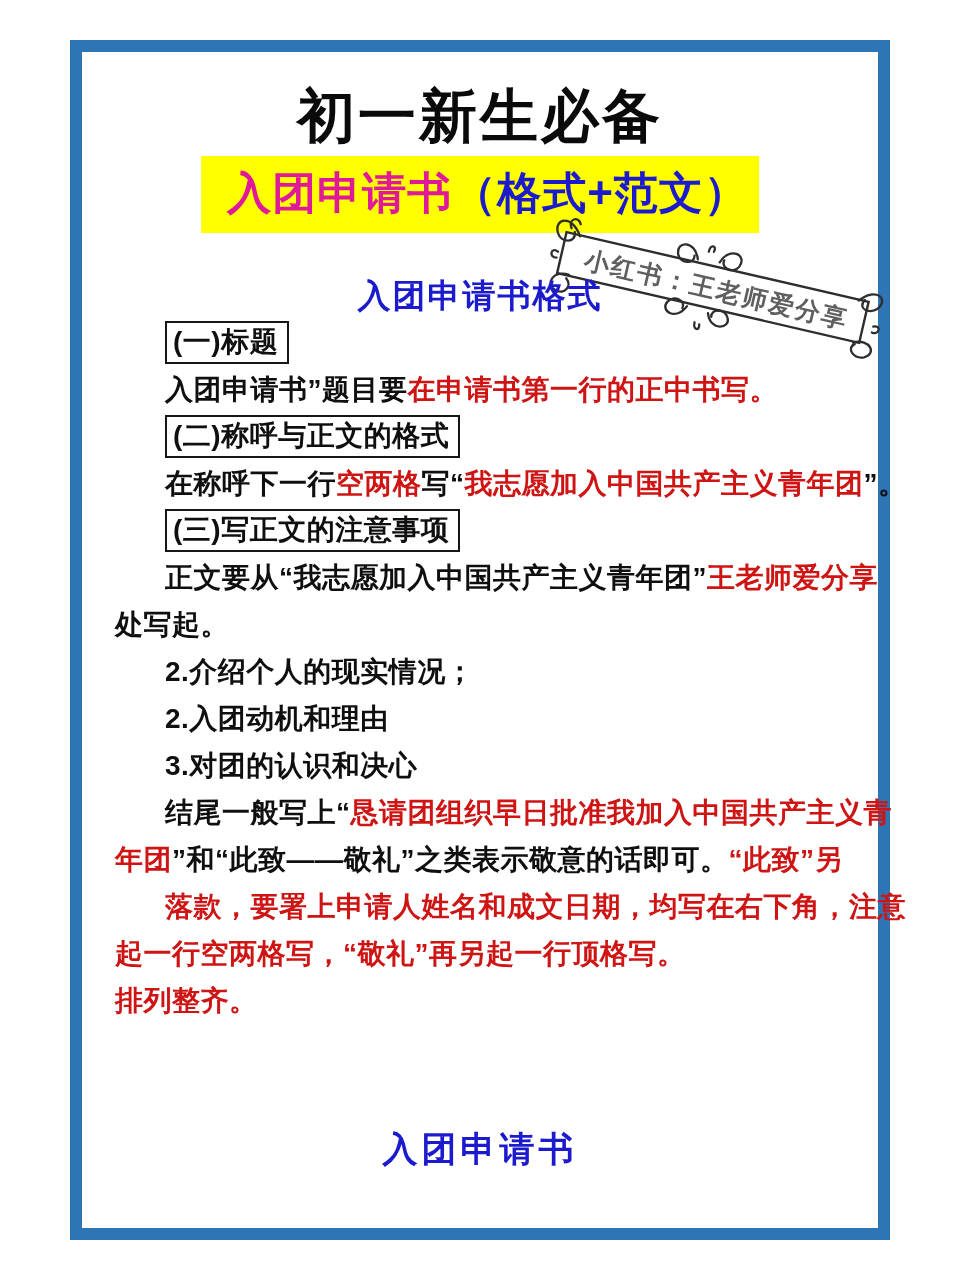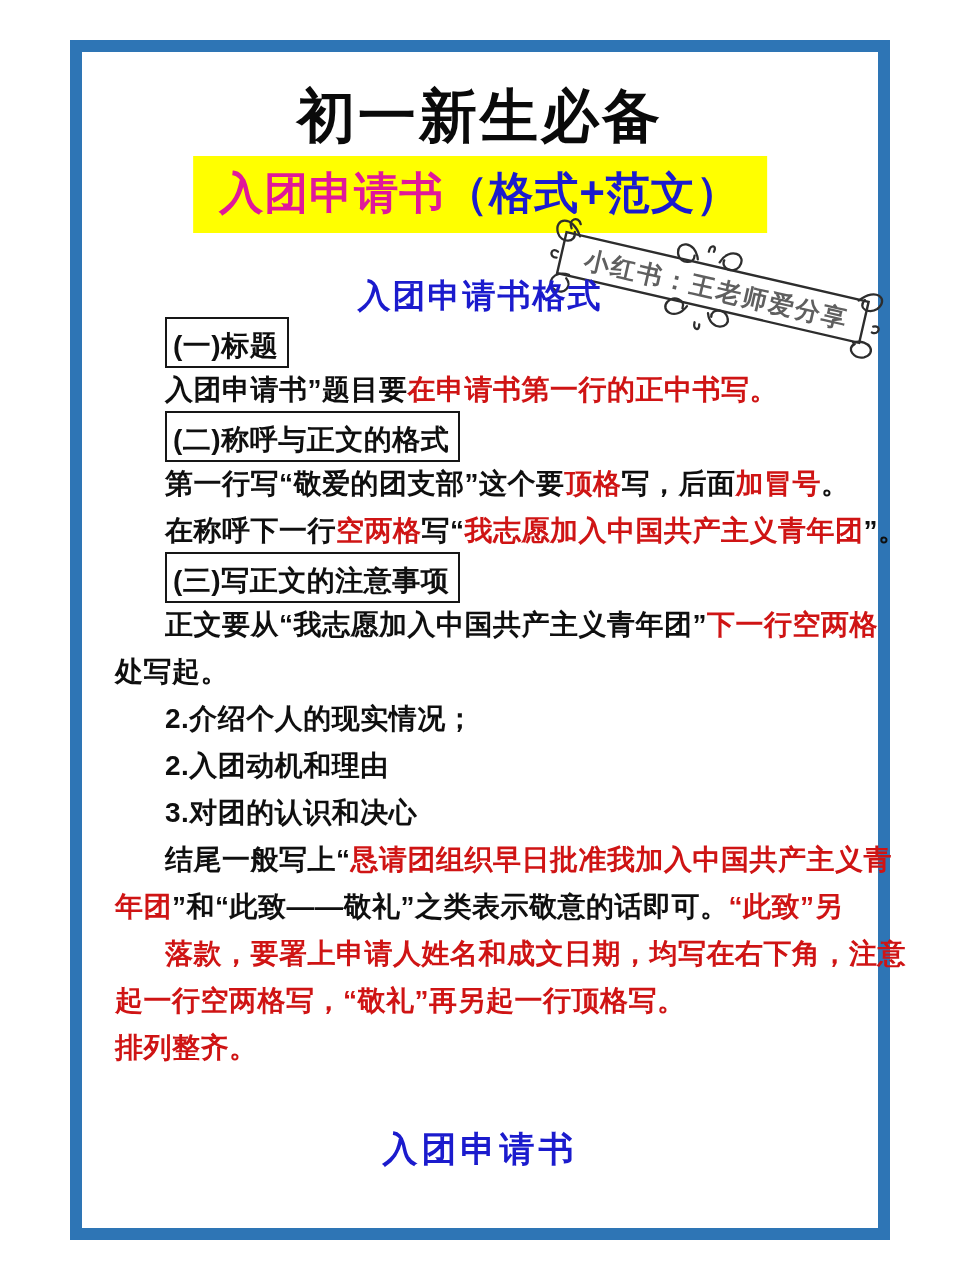--- a/index.html
+++ b/index.html
@@ -26,21 +26,21 @@
     font-weight: 900;
     color: #0a0a0a;
     letter-spacing: 3px;
     white-space: nowrap;
   }
   .subtitle-band {
     position: absolute;
     top: 156px; left: 50%;
     transform: translateX(-50%);
     background: var(--highlight-yellow, #ffff00);
-    padding: 8px 26px 10px 26px;
+    padding: 8px 10px 10px 26px;
     white-space: nowrap;
     font-size: 44px;
     font-weight: 900;
     letter-spacing: 1px;
   }
   .subtitle-band .magenta { color: var(--magenta, #e0189a); }
   .subtitle-band .blue    { color: var(--heading-blue, #1b1bcd); }
 
   .stamp {
     position: absolute;
@@ -75,21 +75,21 @@
     line-height: 47px;
     white-space: nowrap;
   }
   .row.indent { padding-left: 50px; }
   .row .red { color: var(--red, #cf1414); }
   .row.boxrow { display: flex; align-items: center; }
   .sec-box {
     display: inline-block;
     border: 2px solid #161616;
     line-height: 36px;
-    padding: 9px 9px 2px 6px;
+    padding: 1px 9px 2px 6px;
     margin-left: 50px;
     white-space: nowrap;
   }
   .bottom-heading {
     position: absolute;
     top: 1126px; left: 0; width: 100%;
     text-align: center;
     font-size: 35px;
     font-weight: 800;
     color: var(--heading-blue, #1b1bcd);
@@ -132,26 +132,25 @@
 <div class="format-heading">入团申请书格式</div>
 
 <div class="doc-body">
     <div class="row boxrow">
       <span class="sec-box">(一)标题</span>
     </div>
     <div class="row indent"><span>入团申请书”题目要</span><span class="red">在申请书第一行的正中书写。</span></div>
     <div class="row boxrow">
       <span class="sec-box">(二)称呼与正文的格式</span>
     </div>
-    <div class="row indent"><span>第一行写“敬爱的团支部”这个要</span><span class="red">顶格</span><span>写，后面</span><span class="red">加冒号</span><span>。</span></div>
     <div class="row indent"><span>在称呼下一行</span><span class="red">空两格</span><span>写“</span><span class="red">我志愿加入中国共产主义青年团</span><span>”。</span></div>
     <div class="row boxrow">
       <span class="sec-box">(三)写正文的注意事项</span>
     </div>
-    <div class="row indent"><span>正文要从“我志愿加入中国共产主义青年团”</span><span class="red">下一行空两格</span></div>
+    <div class="row indent"><span>正文要从“我志愿加入中国共产主义青年团”</span><span class="red">王老师爱分享</span></div>
     <div class="row"><span>处写起。</span></div>
     <div class="row indent"><span>2.介绍个人的现实情况；</span></div>
     <div class="row indent"><span>2.入团动机和理由</span></div>
     <div class="row indent"><span>3.对团的认识和决心</span></div>
     <div class="row indent"><span>结尾一般写上“</span><span class="red">恳请团组织早日批准我加入中国共产主义青</span></div>
     <div class="row"><span class="red">年团</span><span>”和“此致——敬礼”之类表示敬意的话即可。</span><span class="red">“此致”另</span></div>
     <div class="row indent"><span class="red">落款，要署上申请人姓名和成文日期，均写在右下角，注意</span></div>
     <div class="row"><span class="red">起一行空两格写，“敬礼”再另起一行顶格写。</span></div>
     <div class="row"><span class="red">排列整齐。</span></div>
   </div>

